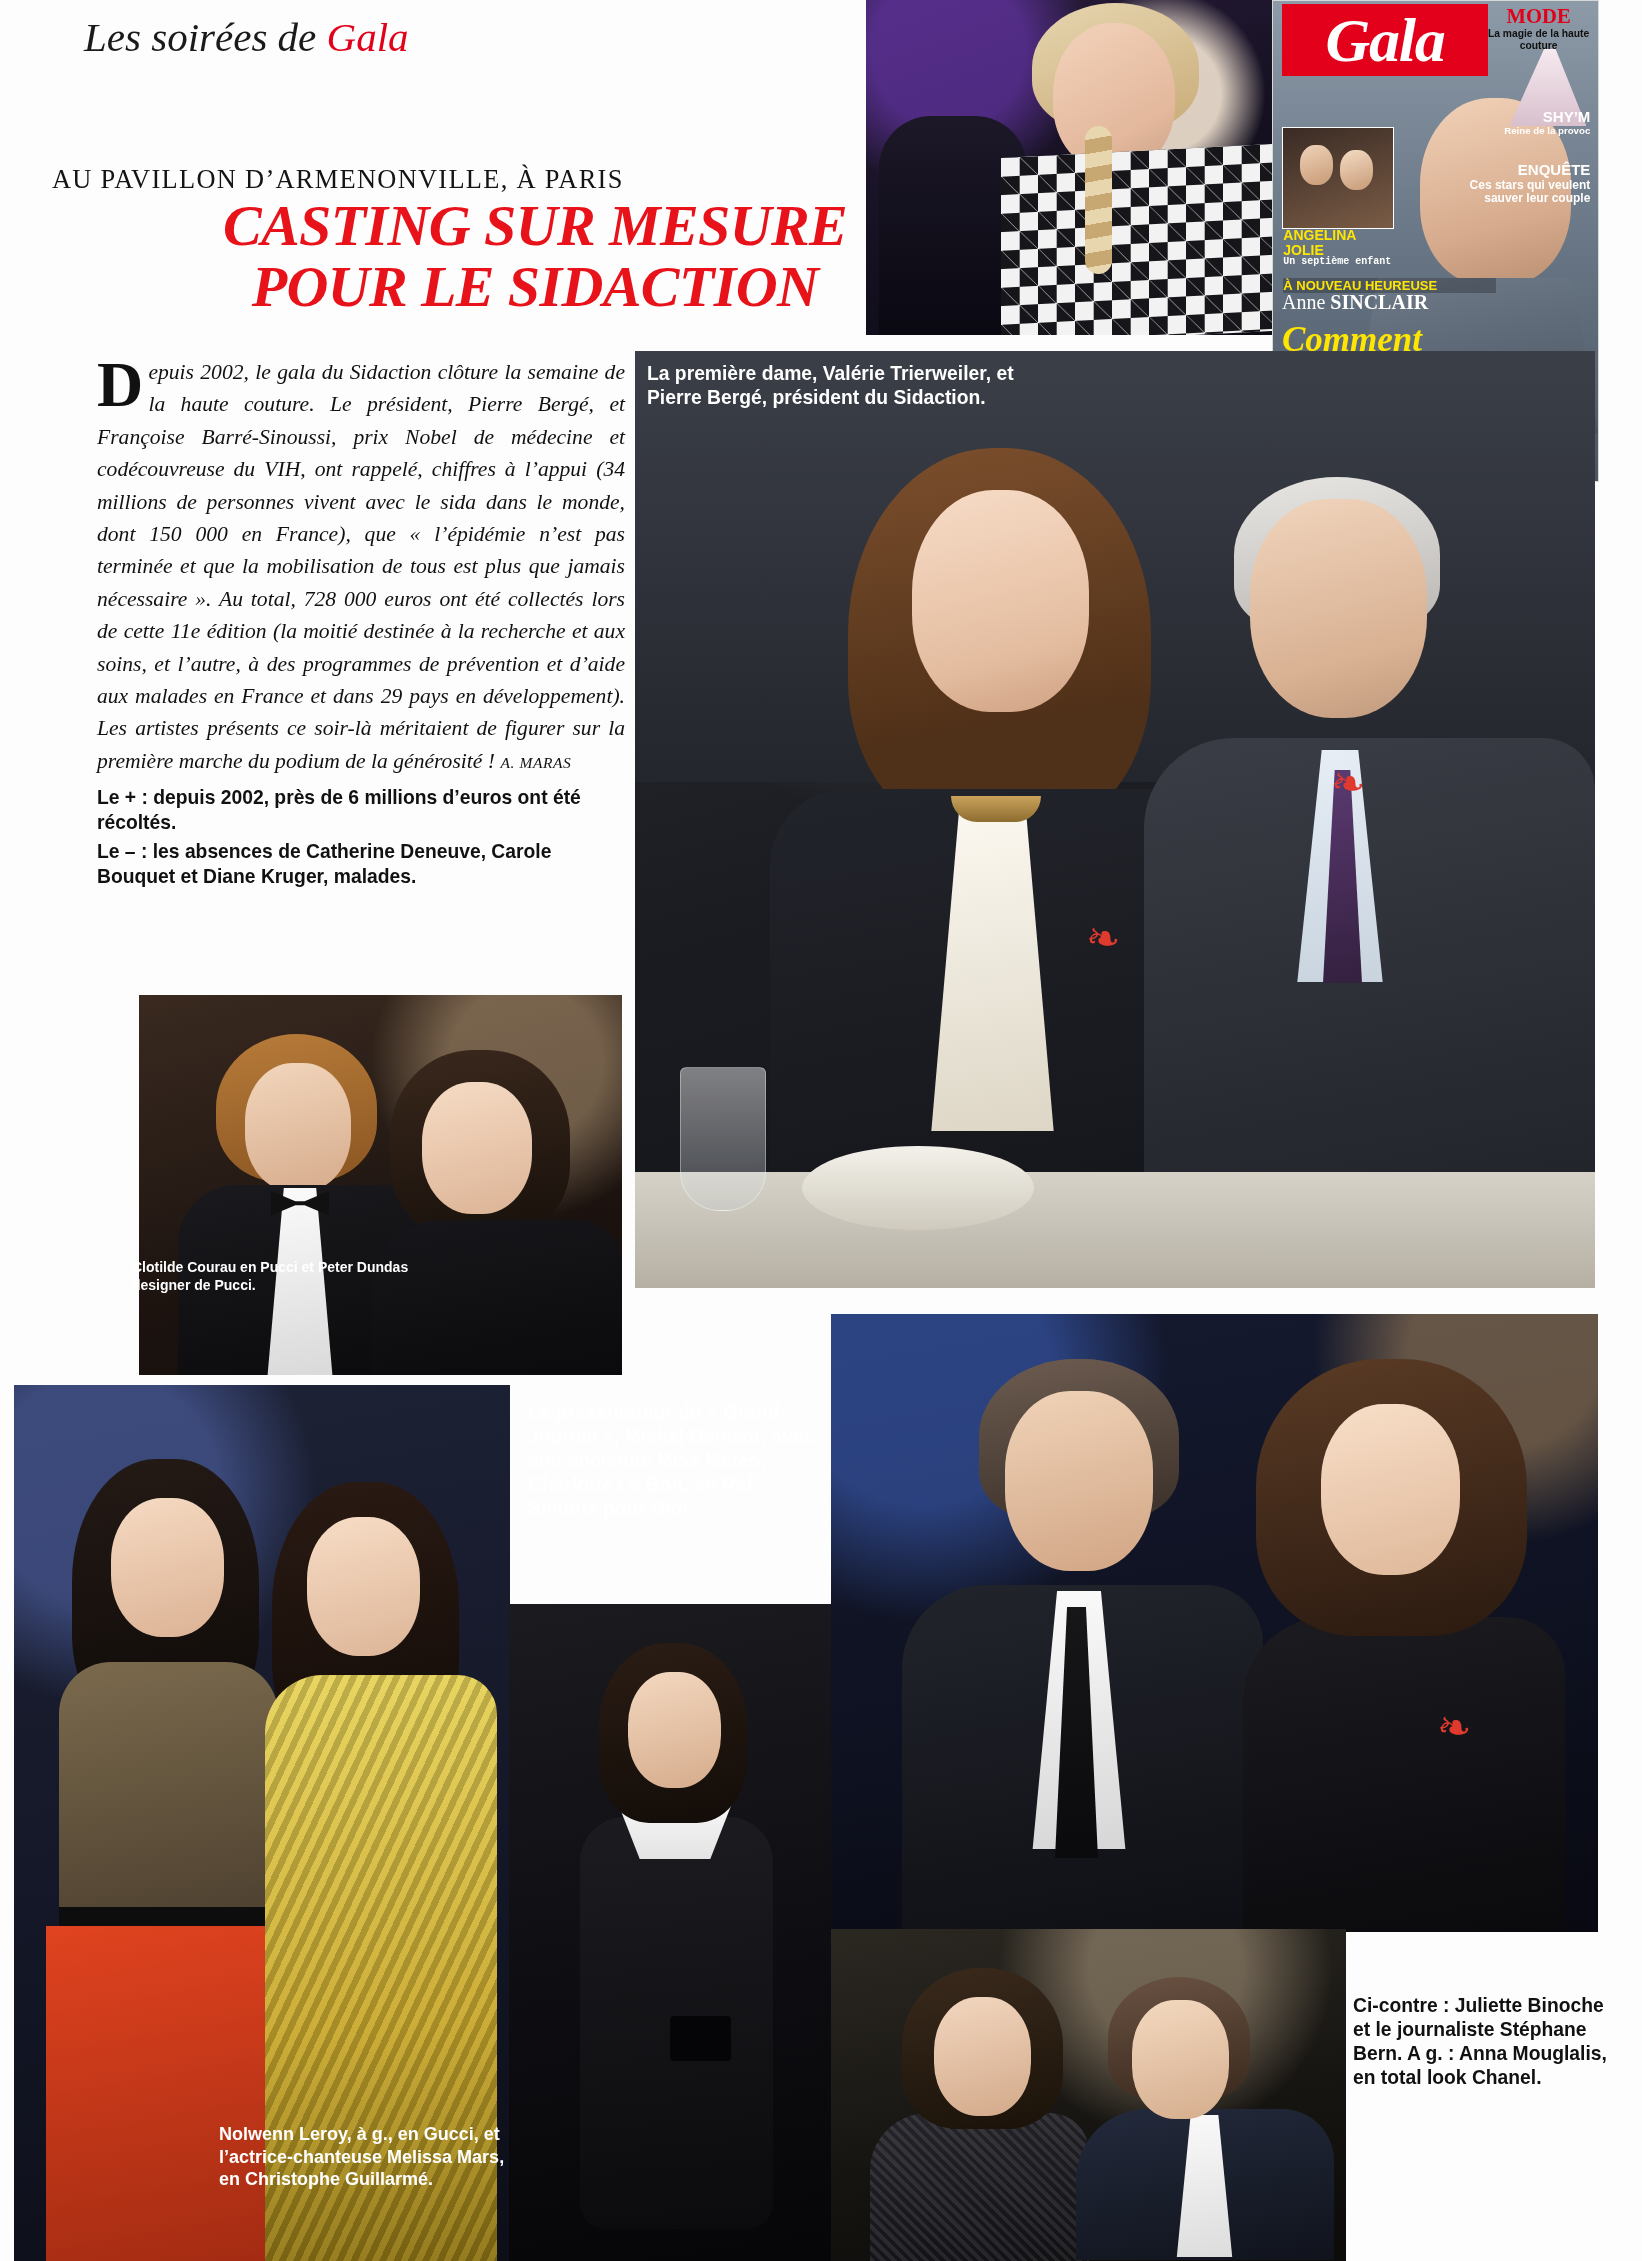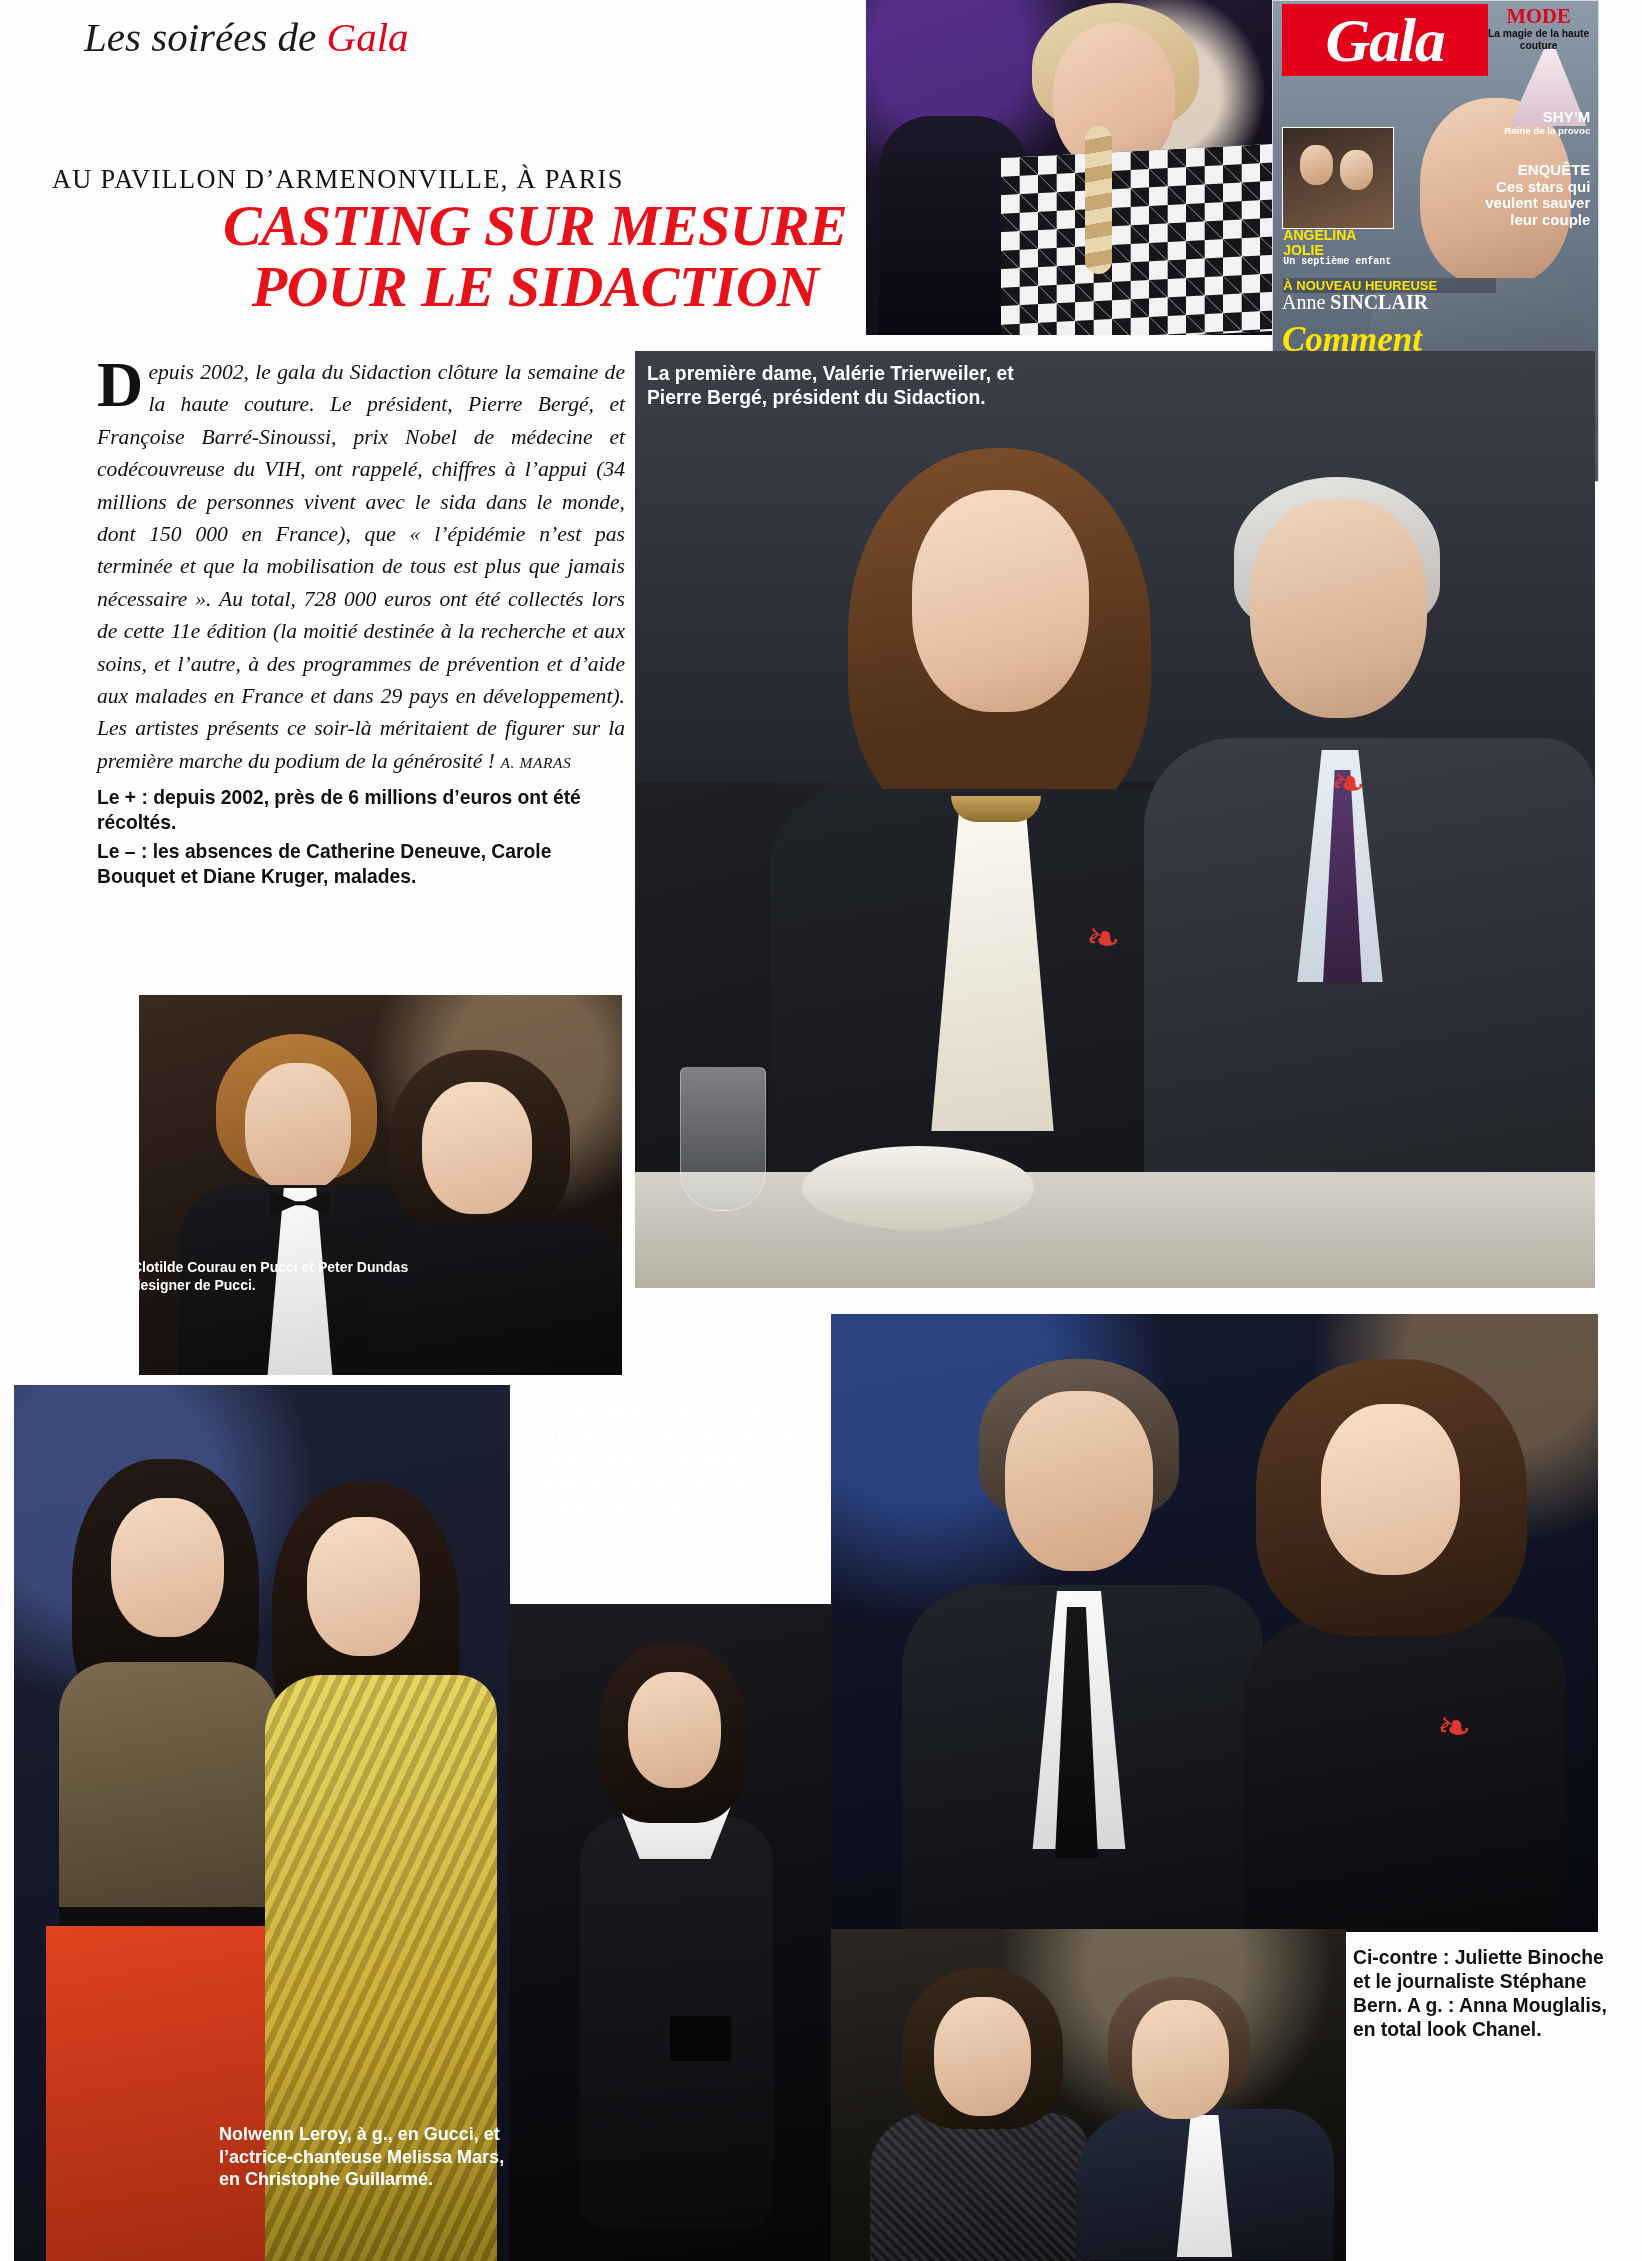--- a/index.html
+++ b/index.html
@@ -196,21 +196,21 @@
   }
   #cover .cover-shym {
     position: absolute; right: 7.7px; top: 108px; width: 119px; text-align: right;
     color: #fff; font-weight: bold; font-size: 15px; line-height: 1.1;
   }
   #cover .cover-shym small { display:block; font-size: 9.7px; font-weight: bold; }
   #cover .cover-enquete {
     position: absolute; right: 7.7px; top: 161px; width: 126px; text-align: right;
     color: #fff; font-weight: bold; font-size: 15px; line-height: 1.1;
   }
-  #cover .cover-enquete small { display:block; font-size: 15px; font-weight: bold; }
+  #cover .cover-enquete small { display:block; font-size: 12px; font-weight: bold; }
   #cover .cover-inset {
     position: absolute; left: 9px; top: 126px; width: 110px; height: 100px;
     background: linear-gradient(160deg,#3a2b24,#7a5c46);
     border: 1.3px solid #fff;
   }
   #cover .cover-inset .f1 {
     position:absolute; left:17px; top:17px; width:33px; height:40px; border-radius:45%;
     background: linear-gradient(160deg,#f0d3b8,#c79a76);
   }
   #cover .cover-inset .f2 {
@@ -584,21 +584,21 @@
     background: linear-gradient(170deg,#232a3c,#10131c);
     border-radius: 71px 52px 0 0;
   }
   #photo-binoche .s-shirt {
     position:absolute; left:335px; top:186px; width:77px; height:142px;
     background: linear-gradient(170deg,#fafafa,#dcdcdc);
     clip-path: polygon(32% 0, 68% 0, 86% 100%, 14% 100%);
   }
 
   #cap-binoche {
-    left: 1353px; top: 1946px; width: 258px;
+    left: 1353px; top: 1994px; width: 258px;
     font-size: 19.3px;
   }
 </style>
 </head>
 <body>
 
 <div class="page">
 
   <div class="masthead">
     <span>Les soirées de </span><span class="gala-word">Gala</span>

